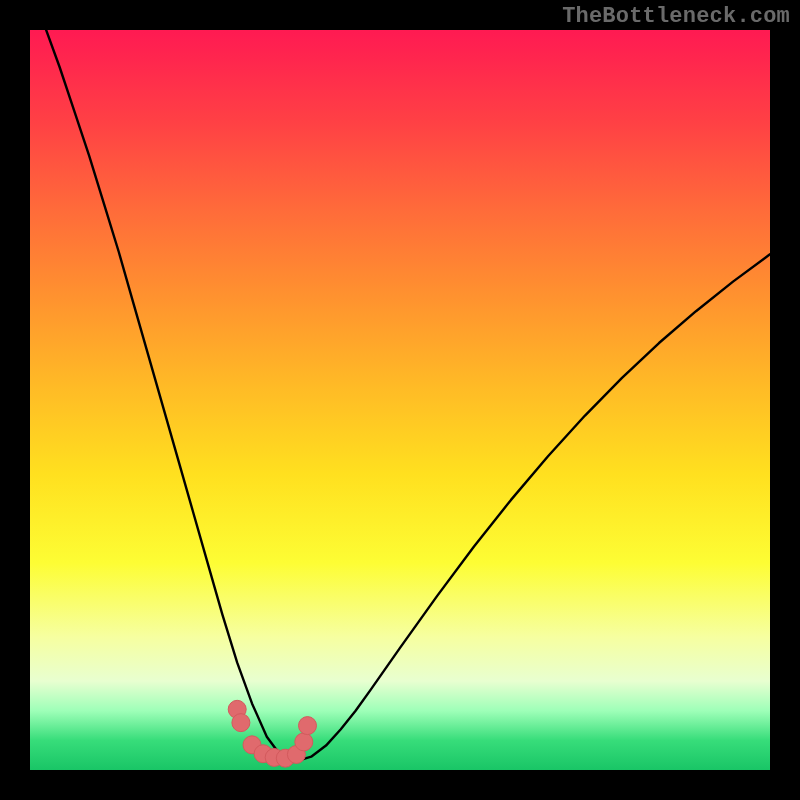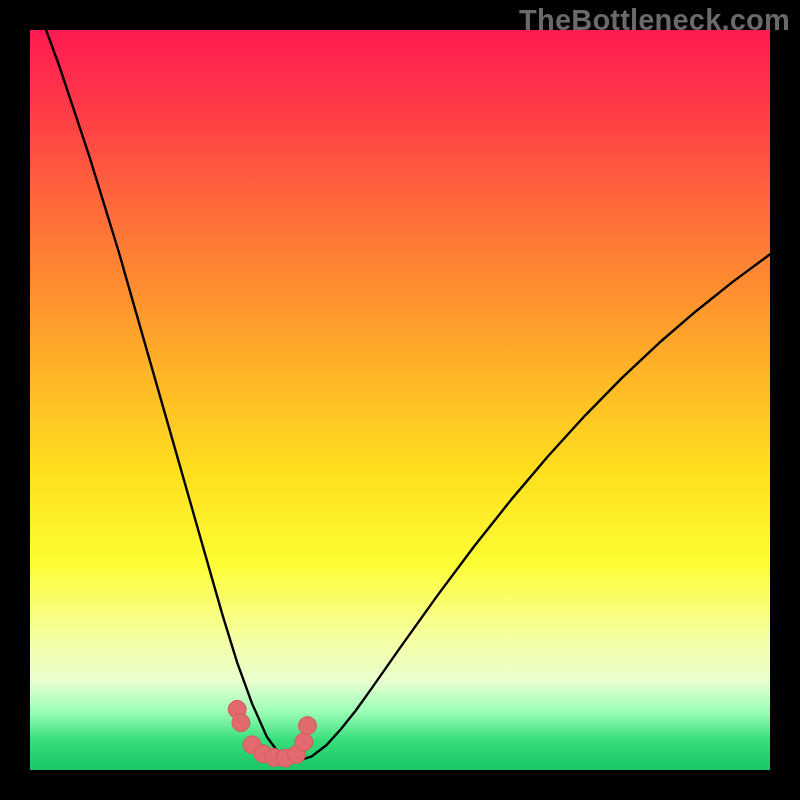--- a/index.html
+++ b/index.html
@@ -41,22 +41,22 @@
     position: absolute;
     left: 0;
     top: 0;
     width: 740px;
     height: 740px;
   }
   .watermark {
     position: absolute;
     top: 4px;
     right: 10px;
-    font-family: Liberation Sans, sans-serif;
-    font-size: 29px;
+    font-family: Liberation Mono, monospace;
+    font-size: 22px;
     font-weight: 600;
     color: #6a6a6a;
     letter-spacing: 0.2px;
     user-select: none;
   }
 </style>
 </head>
 <body>
 
 <div class="stage">

